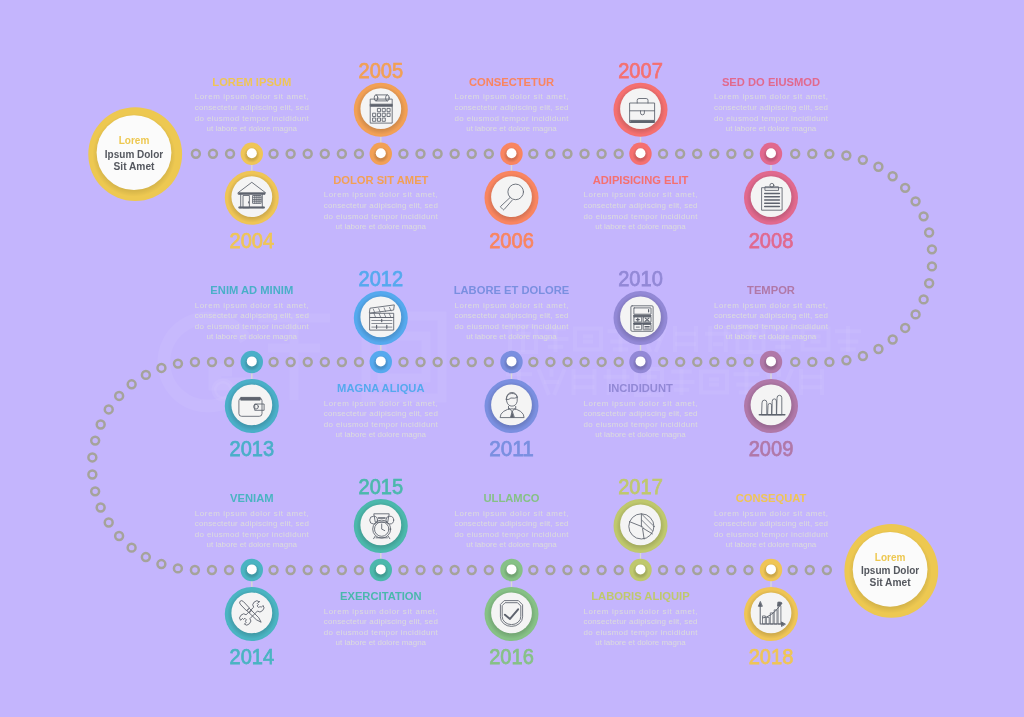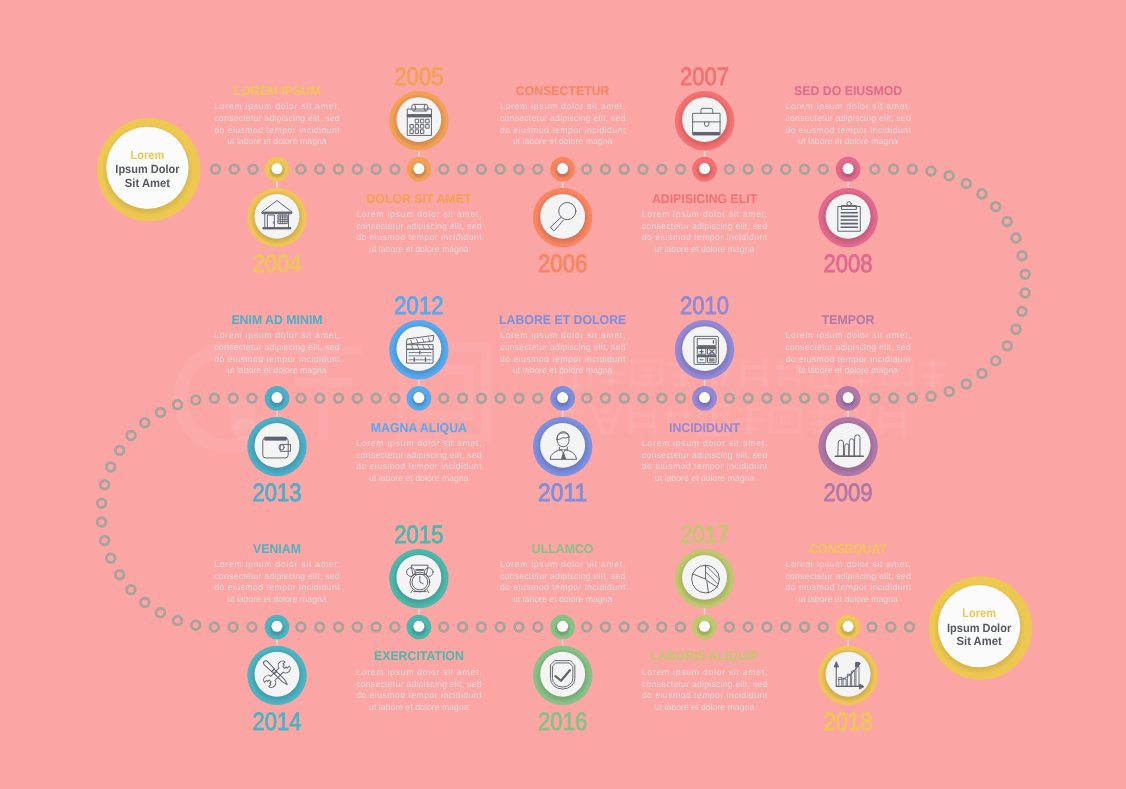--- a/index.html
+++ b/index.html
@@ -1,19 +1,19 @@
 <!DOCTYPE html>
 <html><head>
 <meta charset="utf-8">
 <title>Timeline Infographic</title>
 <style>
   html,body{margin:0;padding:0;background:#474a57;}
   body{width:1024px;height:717px;overflow:hidden;
        font-family:"Liberation Sans",sans-serif;}
-  #stage{position:relative;width:1024px;height:717px;background:#fca5a5;}
+  #stage{position:relative;width:1024px;height:717px;background:#c4b5fd;}
   svg#scene{position:absolute;left:0;top:0;width:1024px;height:717px;display:block;
             shape-rendering:geometricPrecision;}
   .tl-dot{fill:none;stroke:#a5a39b;stroke-width:2.5;}
   .stem{stroke:#d8d8d8;stroke-width:1.4;}
   .ico{fill:none;stroke:#5e636e;stroke-width:2.9;stroke-linecap:round;stroke-linejoin:round;}
   .ico .fl{fill:#5e636e;}
   .t-title{font-weight:bold;font-size:11.6px;text-anchor:middle;}
   .t-body{font-size:7.95px;fill:#dcdcdc;text-anchor:middle;}
   .t-year{font-size:22.8px;text-anchor:middle;paint-order:stroke;stroke-width:0.75px;}
   .b-l1{font-size:10.8px;font-weight:bold;text-anchor:middle;}

